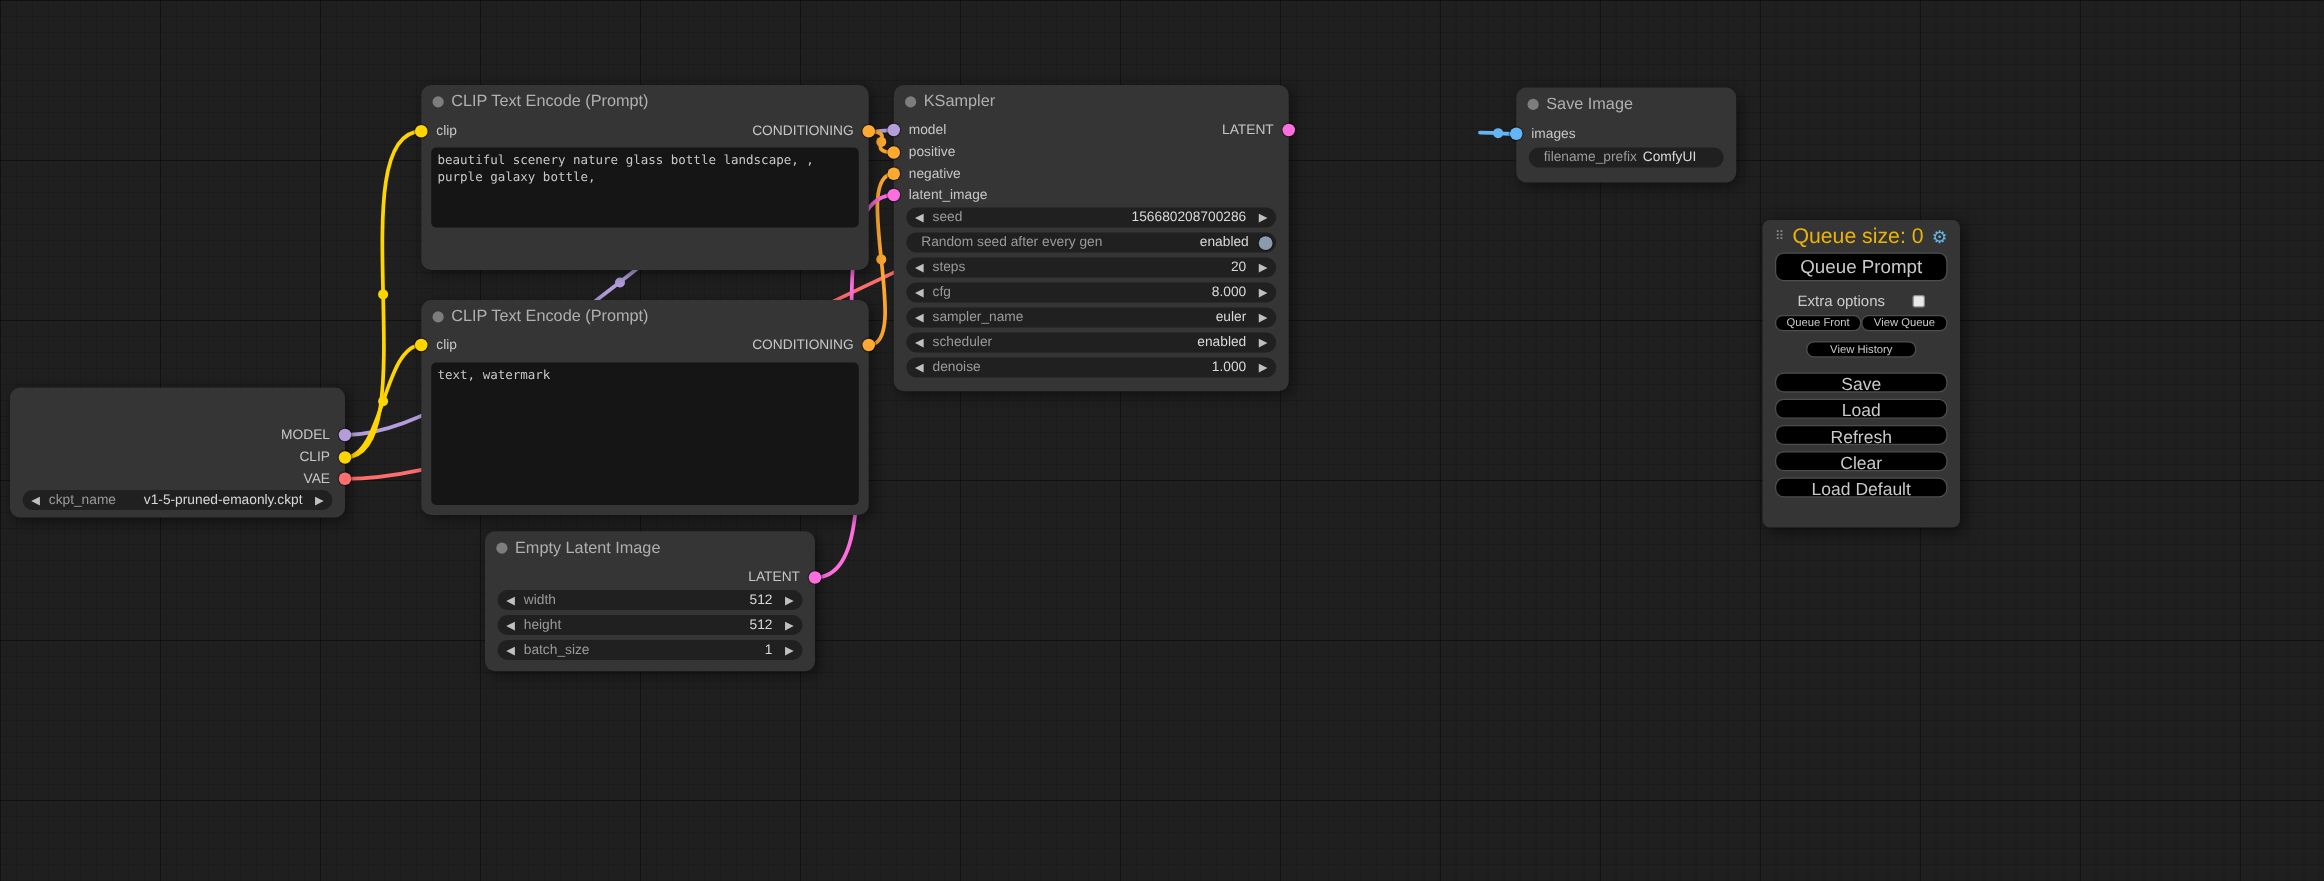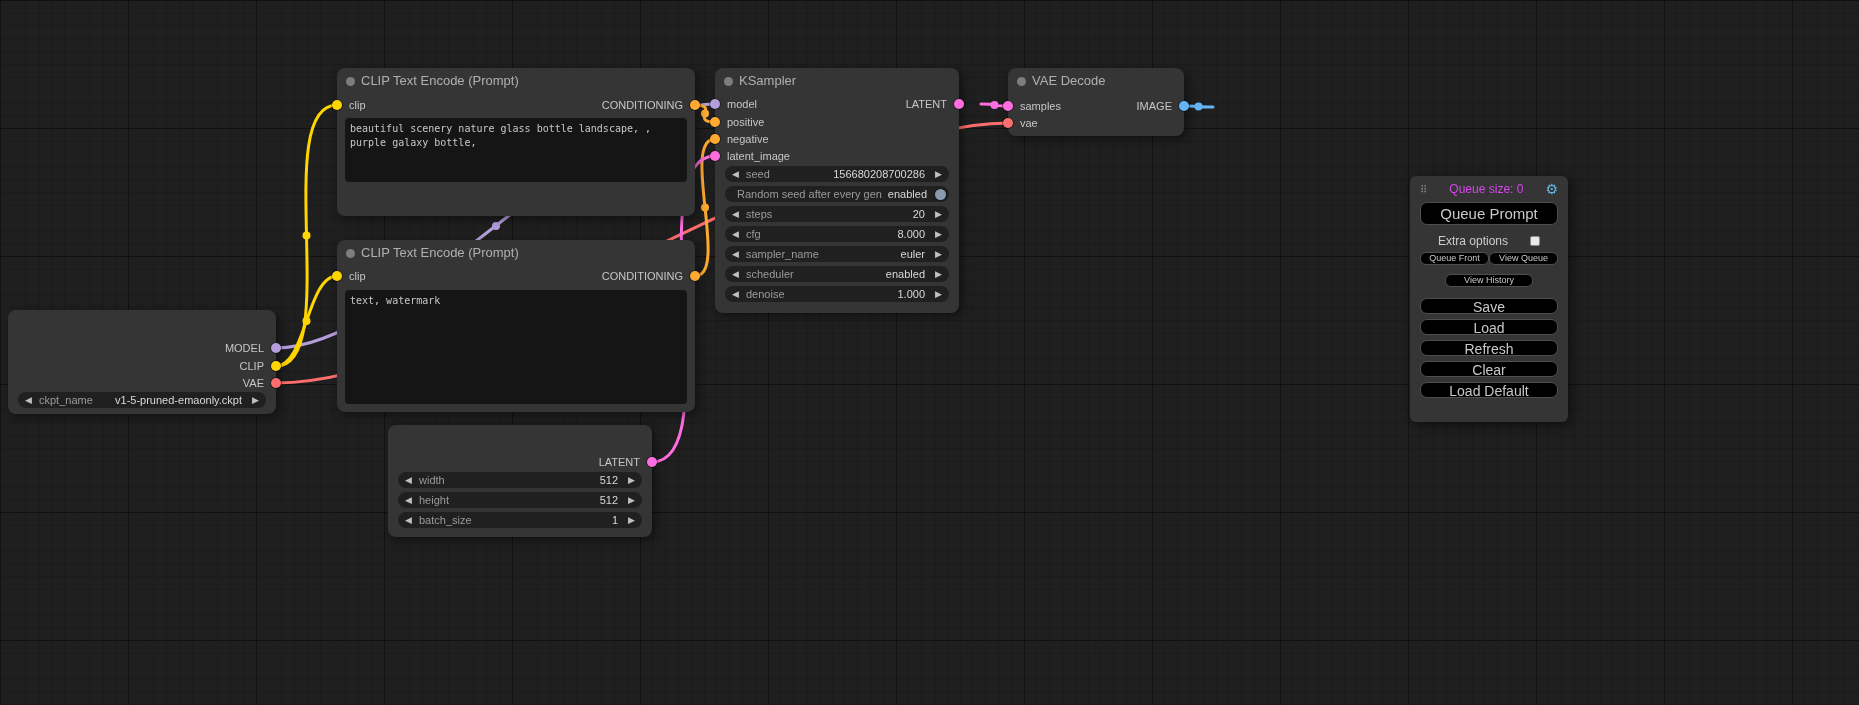--- a/index.html
+++ b/index.html
@@ -72,21 +72,21 @@
   }
 
   .queue-panel {
     position: absolute; left: 1410px; top: 176px; width: 158px; height: 246px; z-index: 3;
     background: #353535; border-radius: 6px;
     box-shadow: 3px 3px 12px rgba(0,0,0,0.55);
     padding: 4px 10px 8px 10px; color: #cfcfcf;
   }
   .qp-header { display: flex; align-items: center; justify-content: space-between; height: 18px; }
   .qp-drag { color: #8a8a8a; font-size: 10px; cursor: move; }
-  .qp-title { font-size: 12px; color: #d946ef; }
+  .qp-title { font-size: 17px; color: #eab308; }
   .qp-gear { font-size: 14px; color: #63b8e8; cursor: pointer; line-height: 14px; }
   .qp-btn {
     display: block; width: 100%; background: #000000; border: 1px solid #4e4e4e;
     border-radius: 7px; color: #c9c9c9; text-align: center; cursor: pointer;
     font-family: "Liberation Sans", sans-serif;
   }
   .qp-btn-main { height: 23px; font-size: 15px; margin-top: 4px; }
   .qp-extra { display: flex; align-items: center; justify-content: center; gap: 22px; margin-top: 9px; height: 13px; font-size: 12px; color: #cccccc; }
   .qp-checkbox { width: 10px; height: 10px; background: #e9e9e9; border: 1px solid #8a8a8a; border-radius: 2px; display: inline-block; }
   .qp-row-small { display: flex; gap: 0; margin-top: 5px; }
@@ -166,20 +166,24 @@
     <div class="slot" style="top:28px;">
       <span class="pin left" style="background: rgb(255, 213, 0);"></span>
       <span class="lbl-left">clip</span>
       <span class="lbl-right">CONDITIONING</span>
       <span class="pin right" style="background: rgb(255, 169, 49);"></span>
     </div>
     <div class="prompt-text" style="top:50px; height:114px;">text, watermark</div>
   </div>
 
   <div class="node" style="left:388px; top:425px; width:264px; height:112px;">
+    <div class="node-title">
+      <span class="title-dot"></span>
+      <span>Empty Latent Image</span>
+    </div>
     <div class="slot" style="top:29px;">
       <span class="lbl-right">LATENT</span>
       <span class="pin right" style="background: rgb(255, 110, 224);"></span>
     </div>
     <div class="widget" style="top:47px;">
       <span class="arr arr-l">◀</span>
       <span class="wname">width</span>
       <span class="wval">512</span>
       <span class="arr arr-r">▶</span>
     </div>
@@ -190,21 +194,21 @@
       <span class="arr arr-r">▶</span>
     </div>
     <div class="widget" style="top:87px;">
       <span class="arr arr-l">◀</span>
       <span class="wname">batch_size</span>
       <span class="wval">1</span>
       <span class="arr arr-r">▶</span>
     </div>
   </div>
 
-  <div class="node" style="left:715px; top:68px; width:244px; height:245px;">
+  <div class="node" style="left:715px; top:68px; width:316px; height:245px;">
     <div class="node-title">
       <span class="title-dot"></span>
       <span>KSampler</span>
     </div>
     <div class="slot" style="top:28px;">
       <span class="pin left" style="background: rgb(179, 157, 219);"></span>
       <span class="lbl-left">model</span>
       <span class="lbl-right">LATENT</span>
       <span class="pin right" style="background: rgb(255, 110, 224);"></span>
     </div>
@@ -257,37 +261,35 @@
       <span class="arr arr-r">▶</span>
     </div>
     <div class="widget" style="top:218px;">
       <span class="arr arr-l">◀</span>
       <span class="wname">denoise</span>
       <span class="wval">1.000</span>
       <span class="arr arr-r">▶</span>
     </div>
   </div>
 
-  <div class="node" style="left:1008px; top:68px; width:176px; height:68px;">
-    <div class="node-title">
-      <span class="title-dot"></span>
-      <span>VAE Decode</span>
-    </div>
-    <div class="slot" style="top:30px;">
-      <span class="pin left" style="background: rgb(255, 110, 224);"></span>
-      <span class="lbl-left">samples</span>
-      <span class="lbl-right">IMAGE</span>
-      <span class="pin right" style="background: rgb(100, 181, 246);"></span>
-    </div>
-    <div class="slot" style="top:47px;">
-      <span class="pin left" style="background: rgb(255, 110, 110);"></span>
-      <span class="lbl-left">vae</span>
-    </div>
-  </div>
-
+
+  <div class="node" style="left:1213px; top:70px; width:176px; height:76px;">
+    <div class="node-title">
+      <span class="title-dot"></span>
+      <span>Save Image</span>
+    </div>
+    <div class="slot" style="top:29px;">
+      <span class="pin left" style="background: rgb(100, 181, 246);"></span>
+      <span class="lbl-left">images</span>
+    </div>
+    <div class="widget noarrow" style="top:48px;">
+      <span class="wname">filename_prefix</span>
+      <span class="wval">ComfyUI</span>
+    </div>
+  </div>
 
   <div class="queue-panel">
     <div class="qp-header">
       <span class="qp-drag">⠿</span>
       <span class="qp-title">Queue size: 0</span>
       <span class="qp-gear">⚙</span>
     </div>
     <button class="qp-btn qp-btn-main">Queue Prompt</button>
     <div class="qp-extra">
       <span>Extra options</span>

